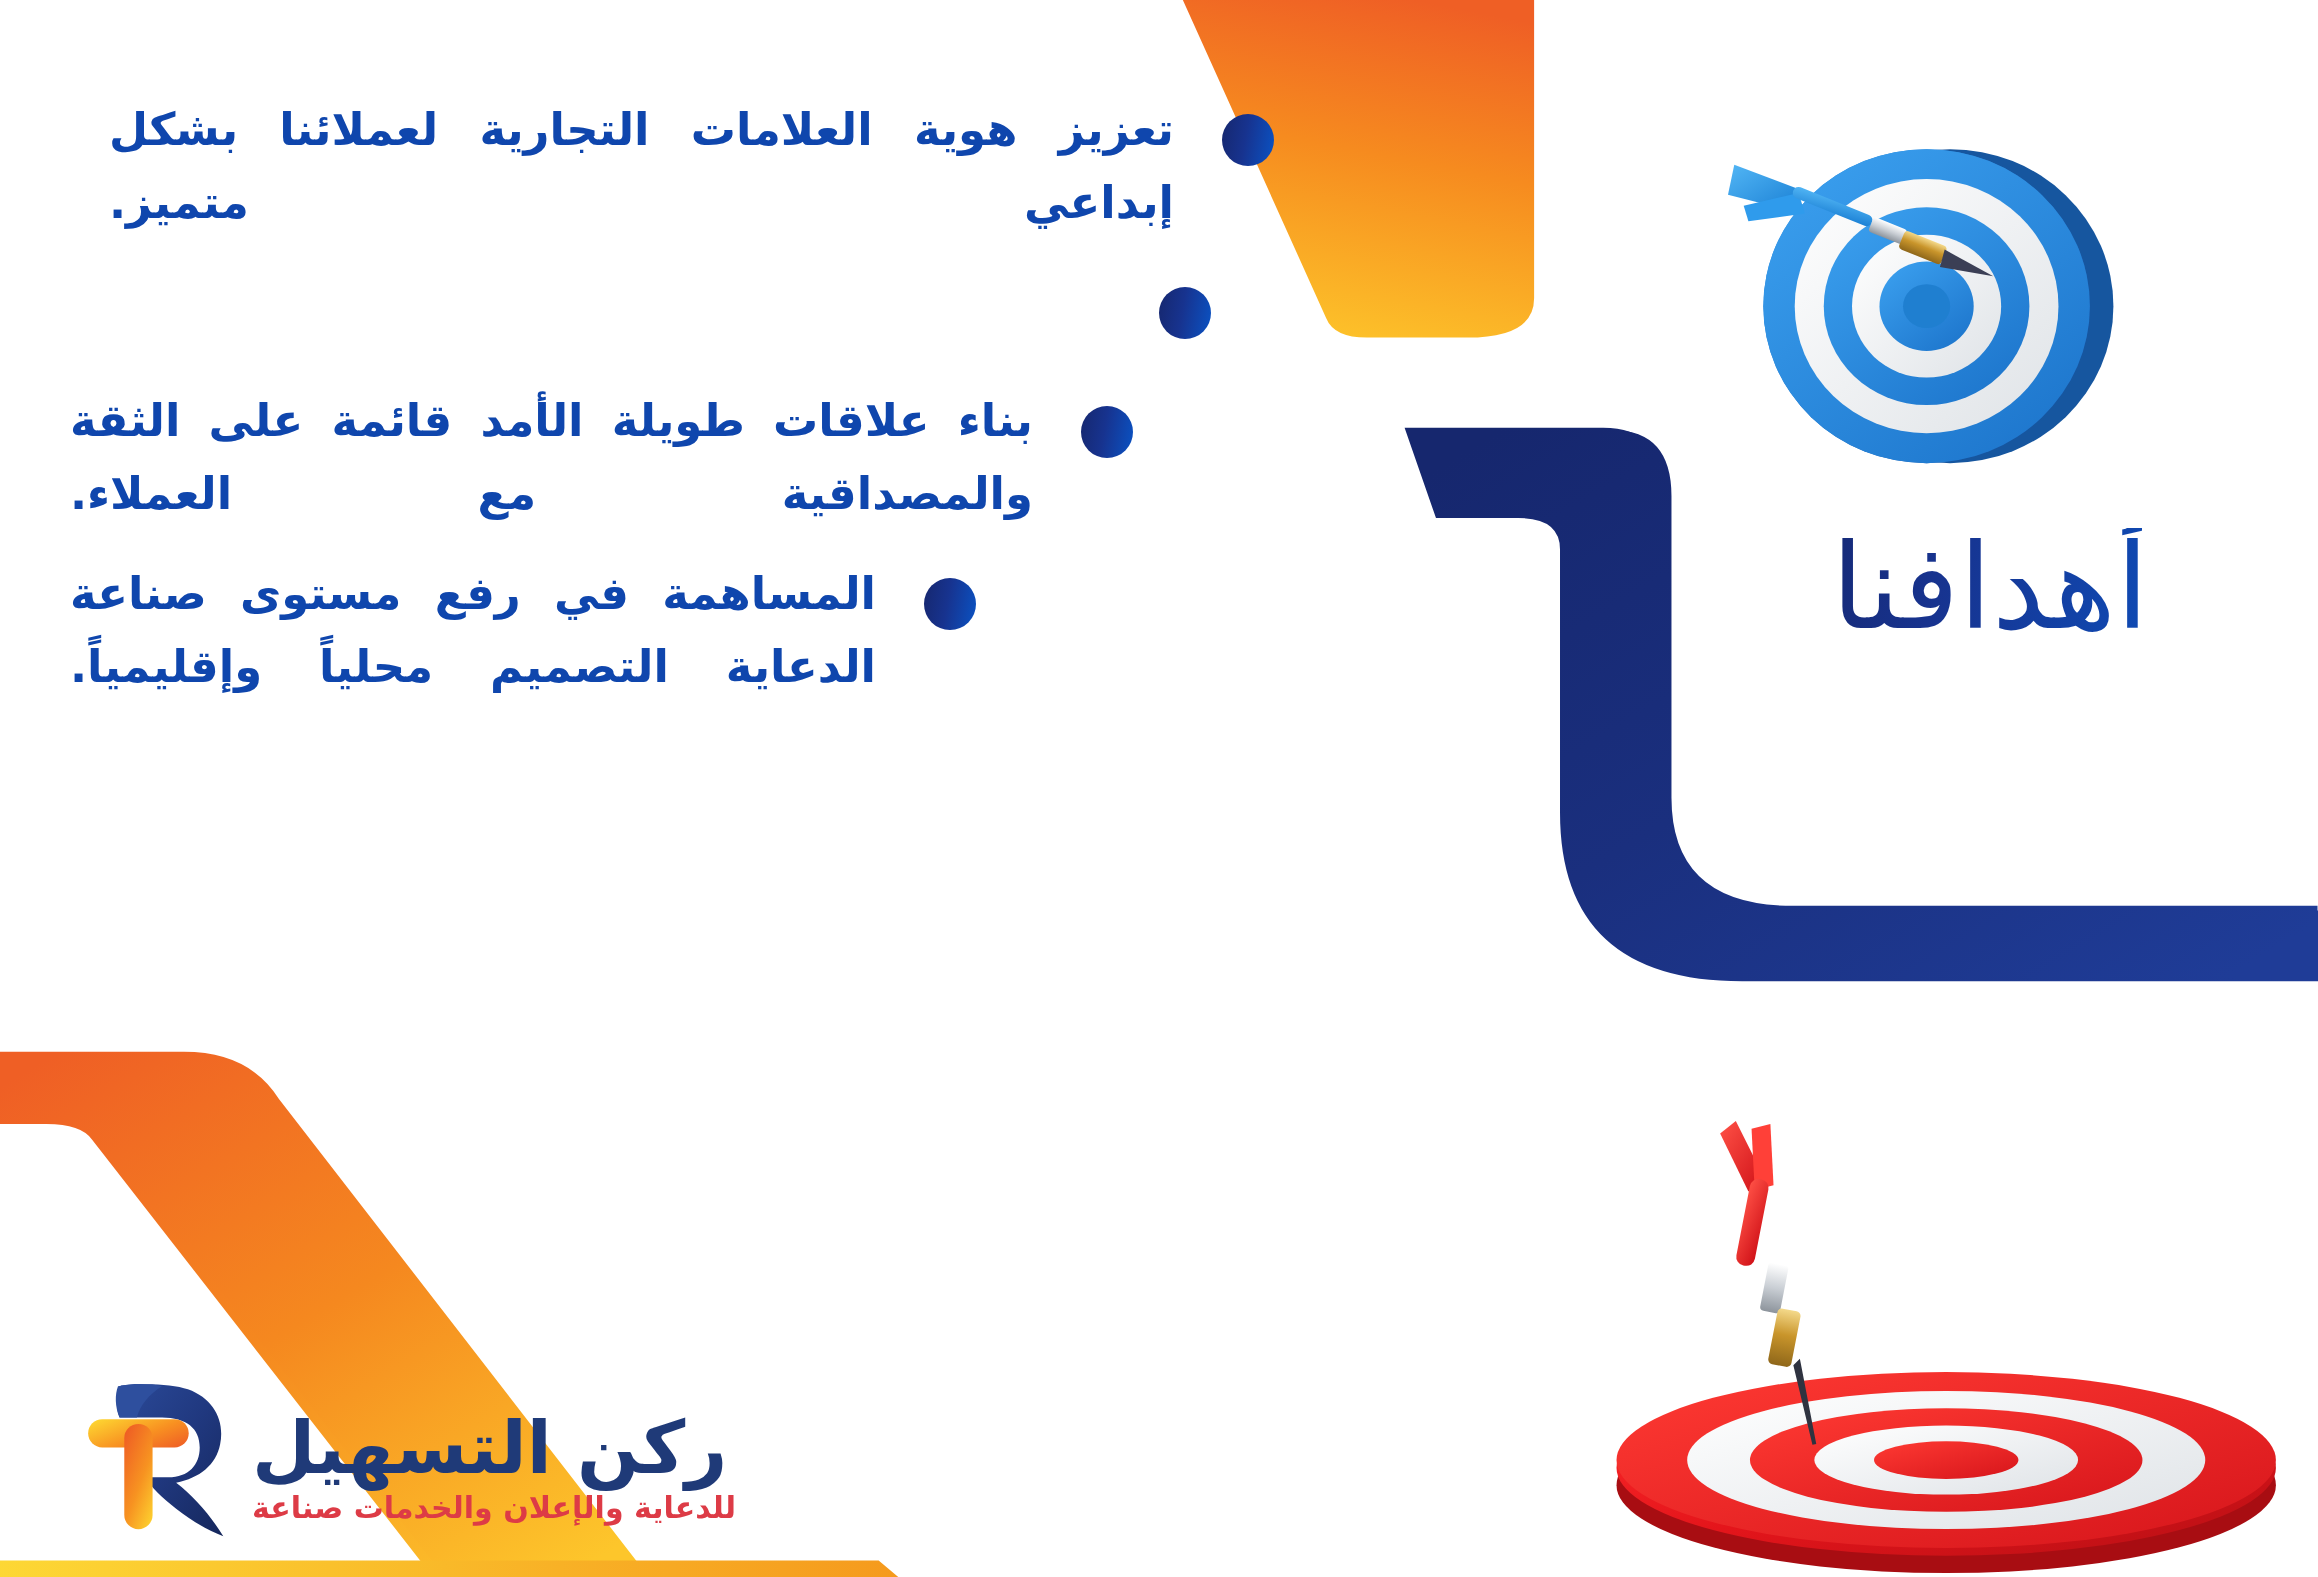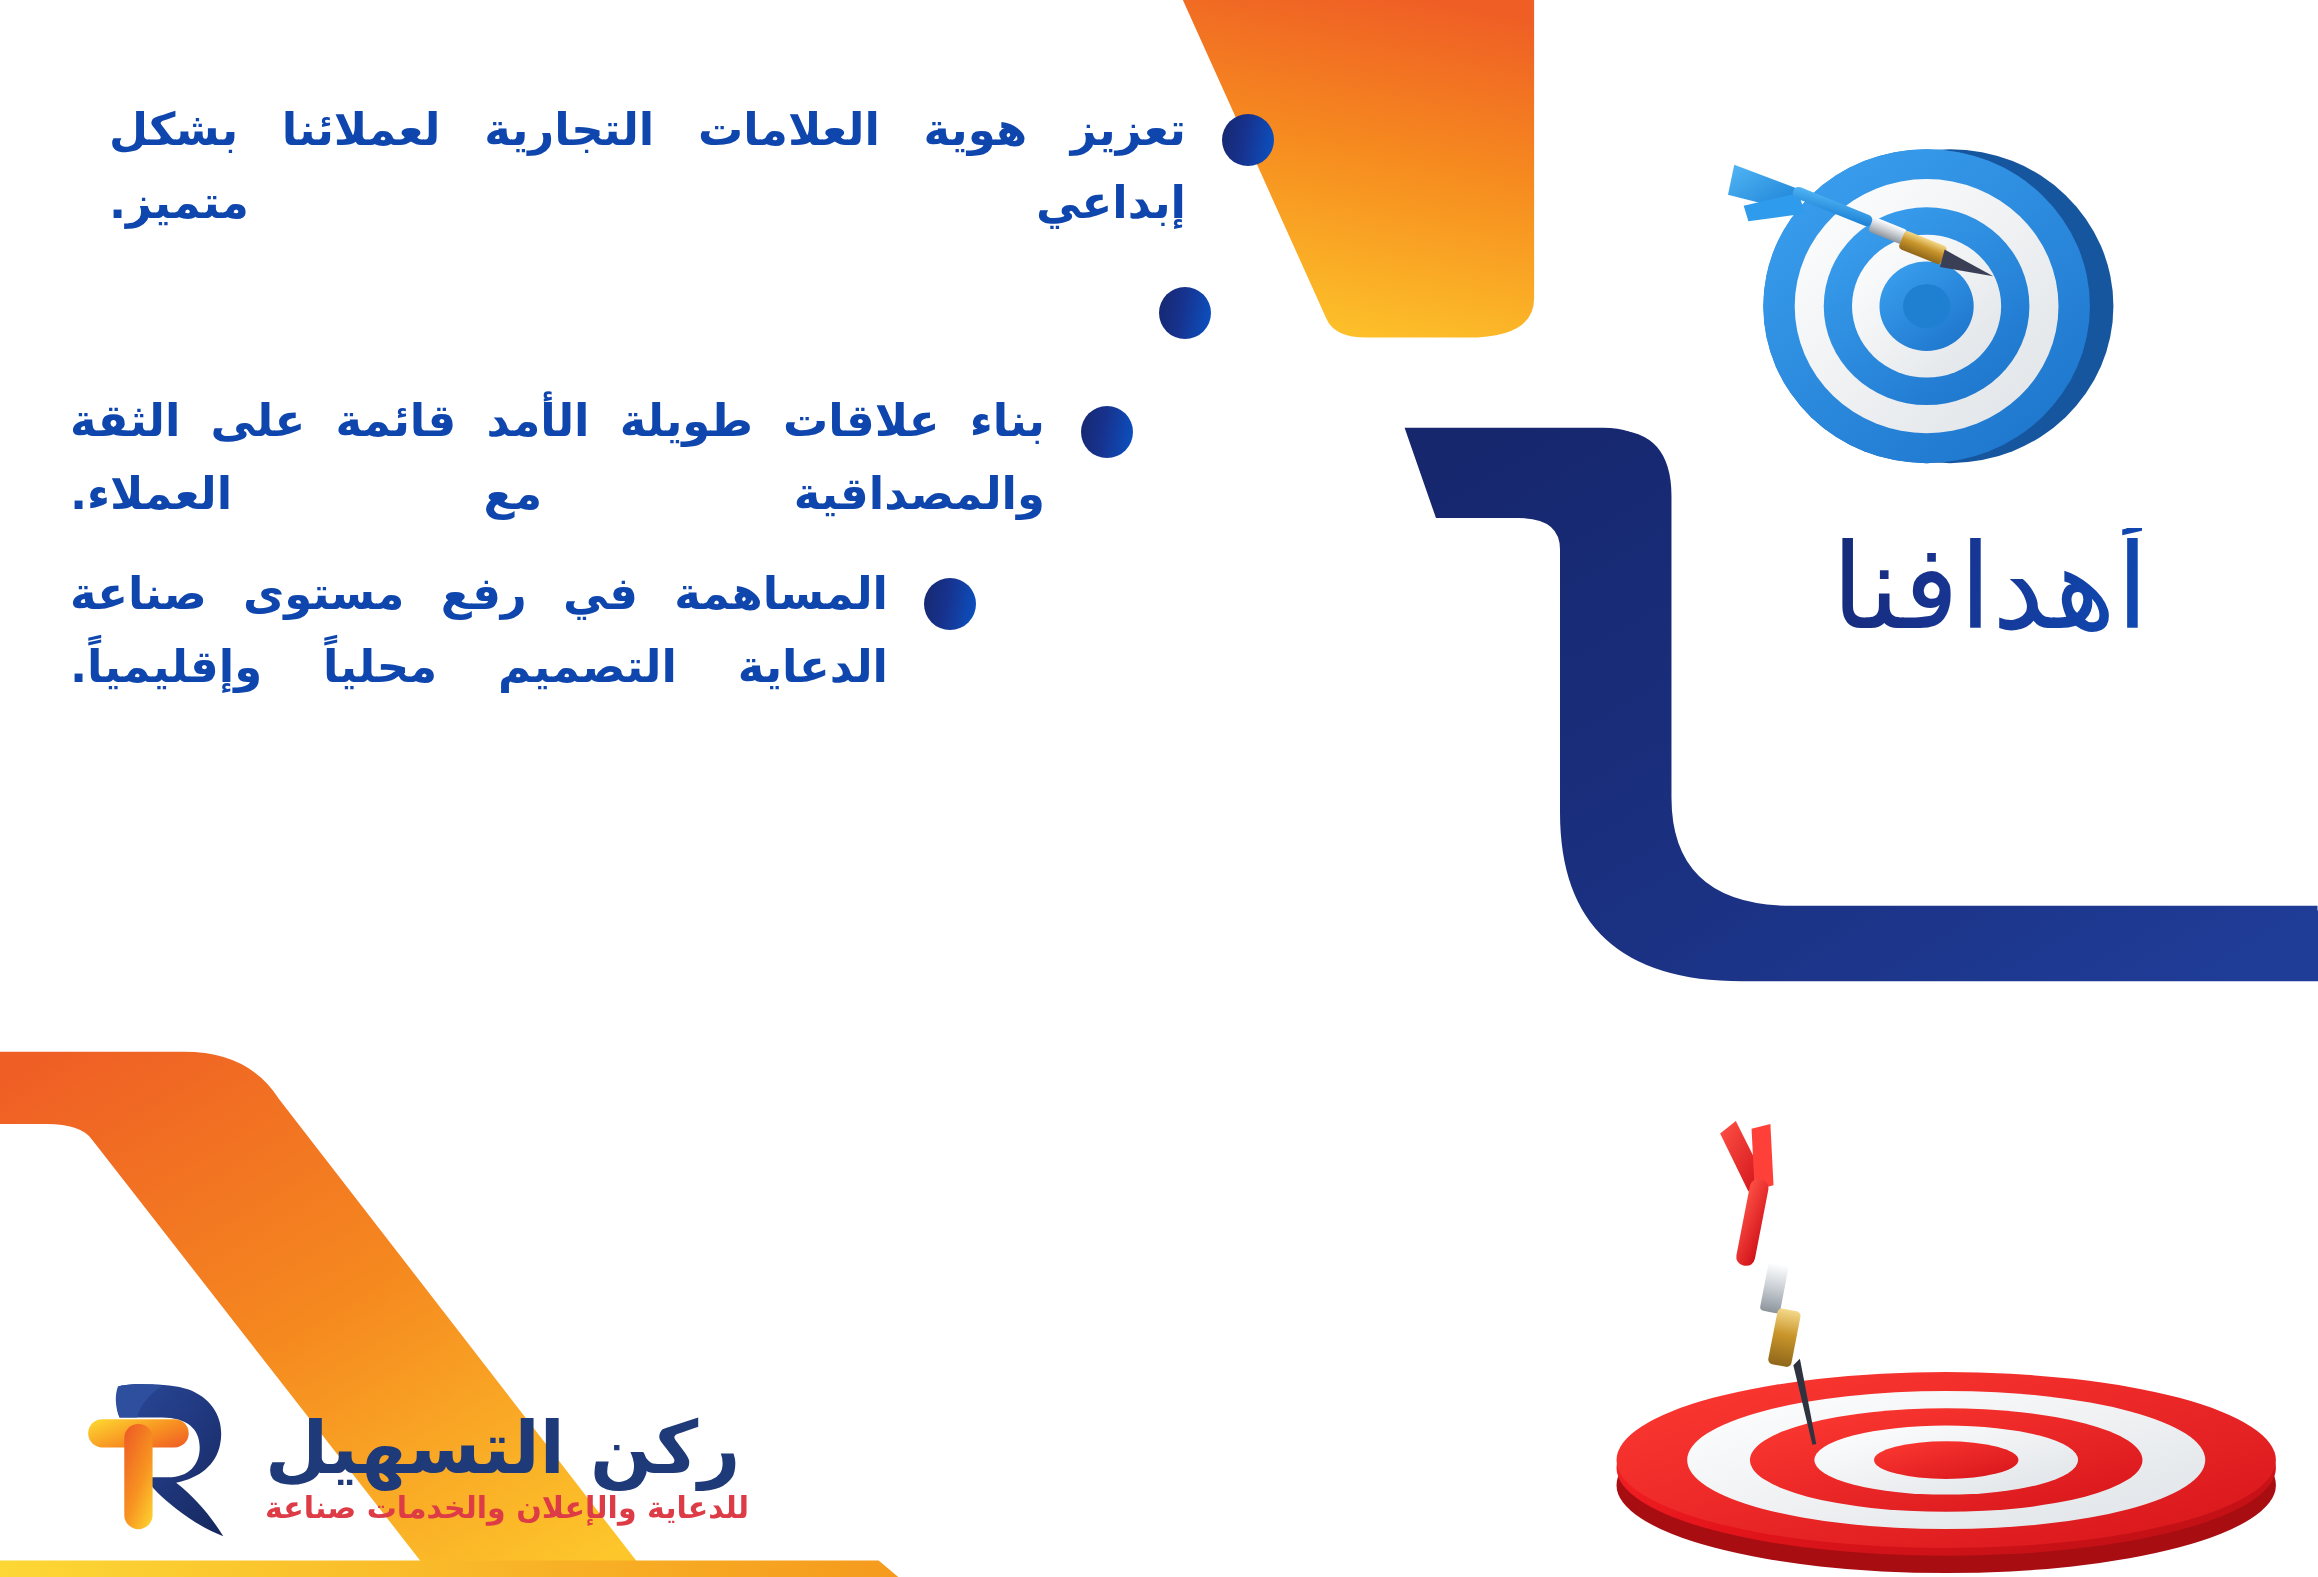--- a/index.html
+++ b/index.html
@@ -26,20 +26,21 @@
     right: 1044px;      
     left: 71px;
     display: flex;
     flex-direction: column;
   }
   .goal-row {
     display: flex;
     flex-direction: row;
     align-items: flex-start;
     margin-bottom: 27px;
+    gap: 12px;
   }
   .goal-bullet {
     flex: 0 0 auto;
     width: 52px;
     height: 52px;
     border-radius: 50%;
     background: linear-gradient(100deg, #16276e 0%, #17338f 45%, #0a53c4 100%);
     margin-top: 20.4px;
     margin-left: 36px;
   }
@@ -81,21 +82,21 @@
   }
 
   
   .brand {
     position: absolute;
     left: 75px;
     top: 1383px;
     display: flex;
     flex-direction: row-reverse;
     align-items: center;
-    gap: 26px;
+    gap: 13px;
   }
   .brand-words { display: flex; flex-direction: column; align-items: flex-end; }
   .brand-name {
     color: #1f3a78;
     font-size: 73px;
     font-weight: bold;
     line-height: 1.02;
     direction: rtl;
     letter-spacing: -0.8px;
   }

